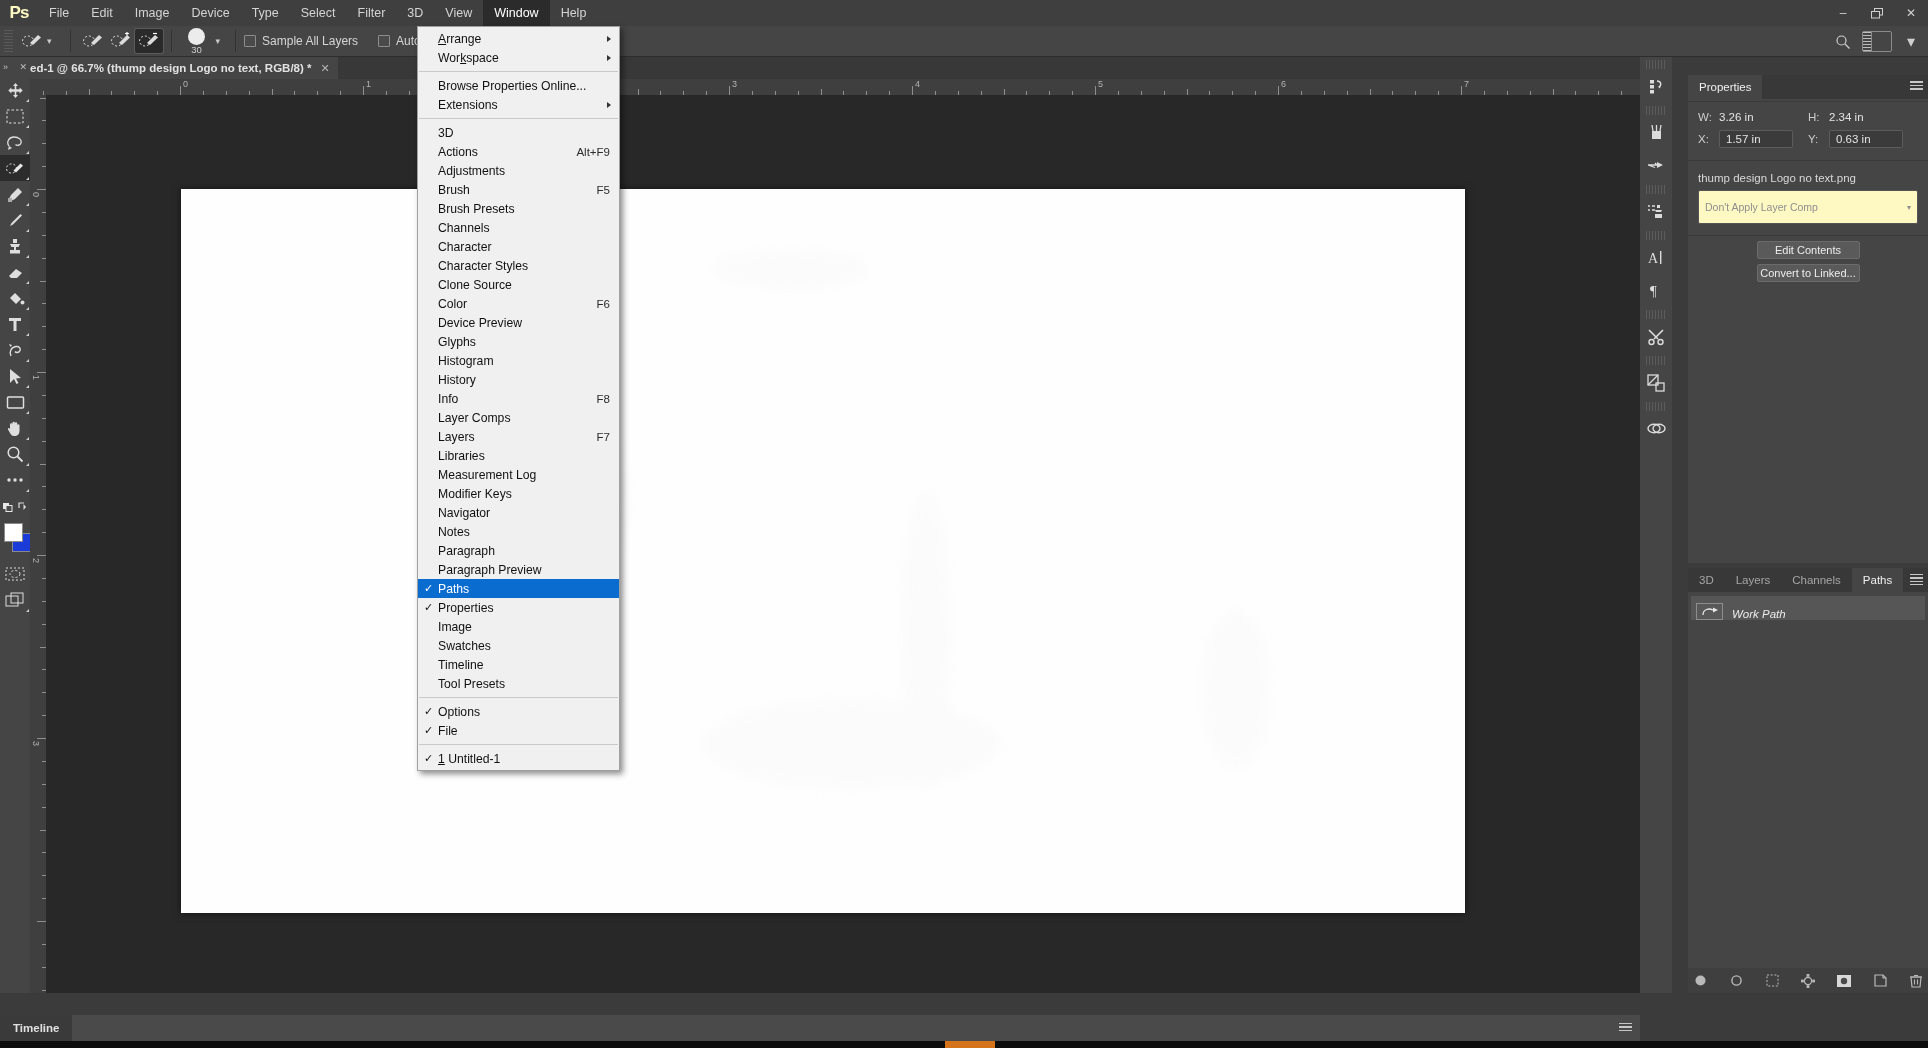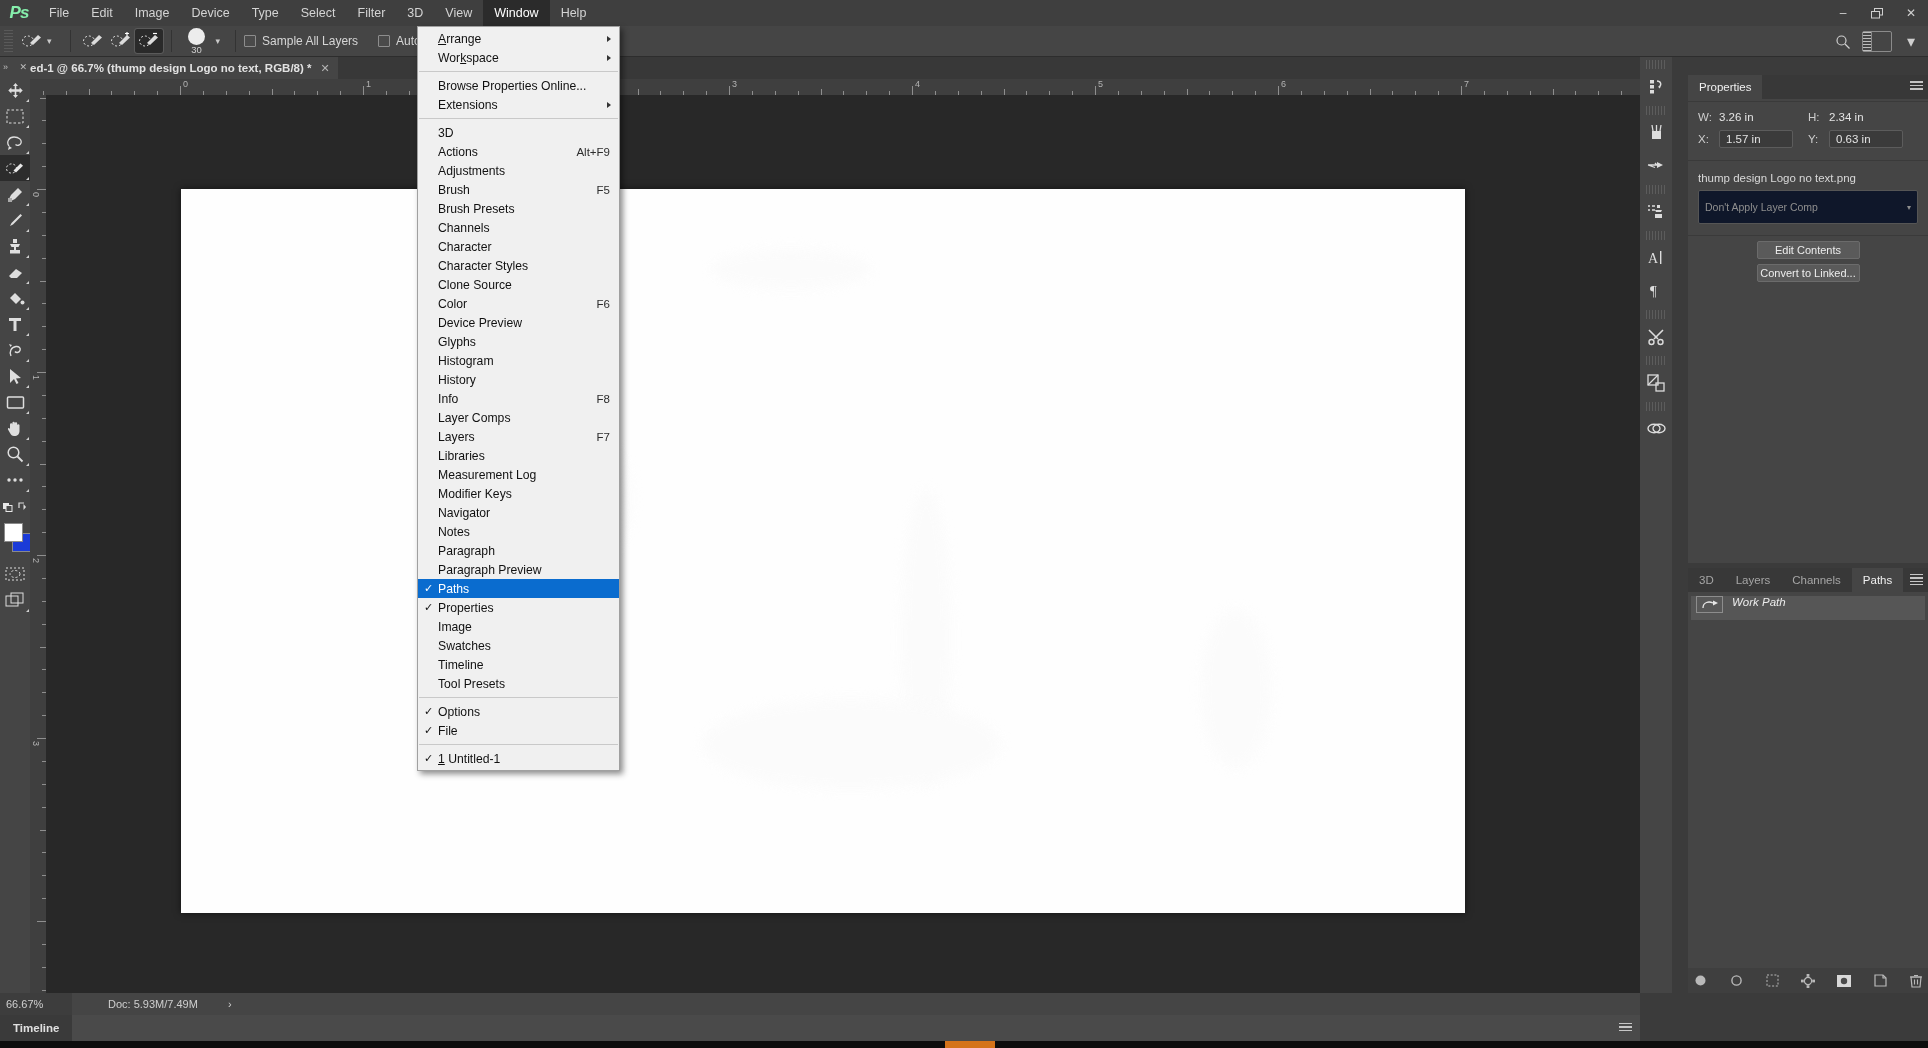--- a/index.html
+++ b/index.html
@@ -12,21 +12,21 @@
   }
   #app { position:relative; width:1928px; height:1048px; }
 
   
   .menubar{
     position:absolute; top:0; left:0; width:1928px; height:26px;
     background:#3f3f3f; display:flex; align-items:center;
   }
   .ps-logo{
     width:38px; height:26px; display:flex; align-items:center; justify-content:center;
-    color:#86efac; font-weight:bold; font-size:17px; letter-spacing:-1px;font-style:italic;
+    color:#fef9c3; font-weight:bold; font-size:17px; letter-spacing:-1px;
   }
   .menu-item{
     height:26px; padding:0 11px; display:flex; align-items:center;
     color:#d4d4d4; font-size:12.5px; white-space:nowrap; cursor:default;
   }
   .menu-item.active{ background:#2b2b2b; color:#fff; }
   .win-ctrls{ position:absolute; right:0; top:0; height:26px; display:flex; }
   .win-btn{ width:34px; height:26px; display:flex; align-items:center; justify-content:center;
     color:#d0d0d0; font-size:12px; }
 
@@ -155,34 +155,34 @@
     display:flex;align-items:center;justify-content:center;
   }
   .dimrow{ display:flex; padding:3px 10px 0 10px; color:#d3d3d3; font-size:11.5px;}
   .dimcell{ width:110px; display:flex; align-items:center; gap:7px;}
   .dimlabel{ color:#cdcdcd; width:14px; }
   .dimval{ color:#e4e4e4; }
   .dimbox{ background:#3b3b3b; border:1px solid #5c5c5c; border-radius:2px;
      padding:2px 6px; color:#e4e4e4; width:74px; font-size:11.5px;}
   .fname{ padding:9px 10px 3px 10px; color:#d8d8d8; font-size:11.5px;}
   .layercomp{
-    margin:3px 10px 0 10px; height:17px; background:#0f172a; border:1px solid #555;
+    margin:3px 10px 0 10px; height:17px; background:#fef9c3; border:1px solid #555;
     border-radius:2px; display:flex; align-items:center; padding:16px 6px;
     color:#8e8e8e; font-size:10.5px; justify-content:space-between;
   }
   .pbtn{
     margin:5px auto 0 auto; width:103px; height:18px; background:#5a5a5a;
     border:1px solid #6b6b6b; border-radius:2px; color:#ededed; font-size:11px;
     display:flex; align-items:center; justify-content:center;
   }
   .panel-paths{
     position:absolute; top:568px; left:1688px; width:240px; height:425px; background:#454545;
   }
   .pathrow{
-    margin:4px 3px 0 3px; height:24px; background:#565656; display:flex; align-items:flex-start;
+    margin:4px 3px 0 3px; height:24px; background:#565656; display:flex; align-items:flex-end;
     gap:9px; padding:0 5px;
   }
   .paththumb{ width:27px; height:17px; background:#585858; border:1px solid #8d8d8d;
     display:flex; align-items:center; justify-content:center;}
   .pathname{ color:#ececec; font-size:11.5px; font-style:italic; }
   .paths-foot{
     position:absolute; bottom:0; left:0; width:240px; height:25px; background:#3f3f3f;
     display:flex; align-items:center; justify-content:center; gap:21px;
   }
   .foot-ico{ width:15px;height:15px;display:flex;align-items:center;justify-content:center;color:#bdbdbd;}
@@ -582,27 +582,20 @@
   <div class="canvas-area">
     <div class="artboard">
       <div class="faint" style="left:530px;top:60px;width:160px;height:40px;"></div>
       <div class="faint" style="left:390px;top:250px;width:60px;height:120px;"></div>
       <div class="faint" style="left:720px;top:300px;width:50px;height:300px;"></div>
       <div class="faint" style="left:520px;top:510px;width:300px;height:90px;"></div>
       <div class="faint" style="left:1020px;top:420px;width:70px;height:160px;"></div>
     </div>
   </div>
 
-  <div class="statusbar">
-    <div class="zoomfield">66.67%</div>
-    <div class="docinfo">
-      <span>Doc: 5.93M/7.49M</span>
-      <span>›</span>
-    </div>
-  </div>
 
   <div class="timelinebar">
     <div class="tl-tab">Timeline</div>
     <div class="tl-rest">
       <span class="hamb"></span>
     </div>
   </div>
   <div class="taskbar">
     <div class="tb-orange"></div>
   </div>

